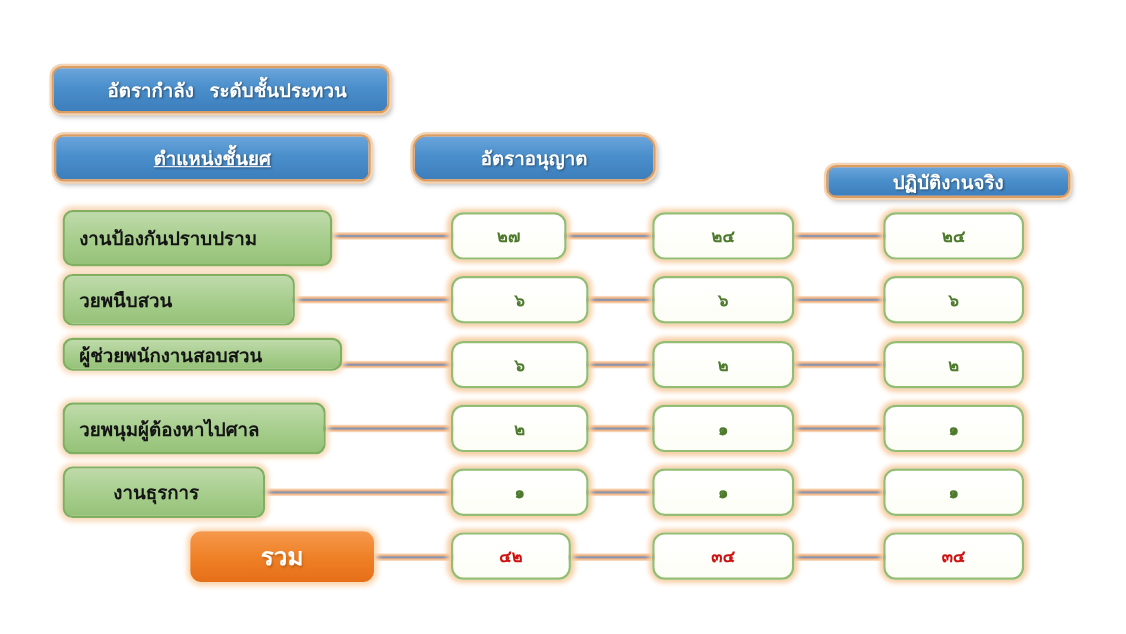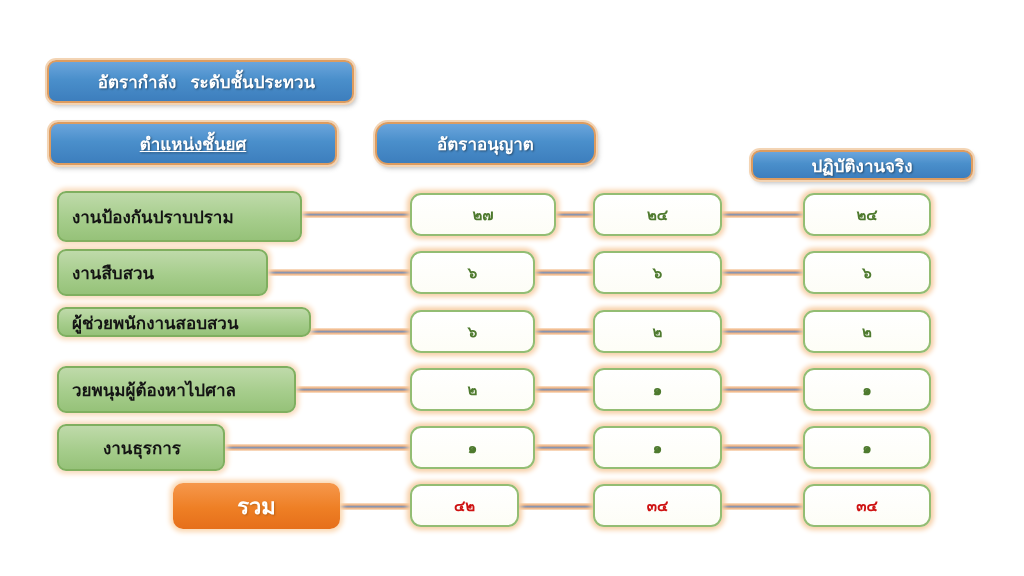--- a/index.html
+++ b/index.html
@@ -80,40 +80,40 @@
   <div class="line" style="left:221px; top:444px; width:594px;"></div>
   <div class="line" style="left:336px; top:503px; width:479px;"></div>
 
   <div class="box blue title-box" style="left:47px; top:60px; width:307px; height:43px;padding-left:12px;">อัตรากำลัง   ระดับชั้นประทวน</div>
 
   <div class="box blue" style="left:49px; top:122px; width:288px; height:43px;text-decoration:underline;">ตำแหน่งชั้นยศ</div>
   <div class="box blue" style="left:375px; top:122px; width:221px; height:43px;border-radius:13px;">อัตราอนุญาต</div>
   <div class="box blue" style="left:751px; top:122px; width:222px; height:30px;margin-top:28px;">ปฏิบัติงานจริง</div>
 
   <div class="box green" style="left:57px; top:191px; width:245px; height:51px;">งานป้องกันปราบปราม</div>
-  <div class="box value" style="left:410px; top:193px; width:146px; height:43px;">๒๗</div>
+  <div class="box value" style="left:410px; top:193px; width:105px; height:43px;">๒๗</div>
   <div class="box value" style="left:593px; top:193px; width:129px; height:43px;">๒๔</div>
   <div class="box value" style="left:803px; top:193px; width:128px; height:43px;">๒๔</div>
 
-  <div class="box green" style="left:57px; top:249px; width:211px; height:47px;">งานสืบสวน</div>
+  <div class="box green" style="left:57px; top:249px; width:211px; height:47px;">วยพนืบสวน</div>
   <div class="box value" style="left:410px; top:251px; width:125px; height:43px;">๖</div>
   <div class="box value" style="left:593px; top:251px; width:129px; height:43px;">๖</div>
   <div class="box value" style="left:803px; top:251px; width:128px; height:43px;">๖</div>
 
   <div class="box green" style="left:57px; top:307px; width:254px; height:30px;">ผู้ช่วยพนักงานสอบสวน</div>
   <div class="box value" style="left:410px; top:310px; width:125px; height:43px;">๖</div>
   <div class="box value" style="left:593px; top:310px; width:129px; height:43px;">๒</div>
   <div class="box value" style="left:803px; top:310px; width:128px; height:43px;">๒</div>
 
   <div class="box green" style="left:57px; top:366px; width:239px; height:47px;">วยพนุมผู้ต้องหาไปศาล</div>
   <div class="box value" style="left:410px; top:368px; width:125px; height:43px;">๒</div>
   <div class="box value" style="left:593px; top:368px; width:129px; height:43px;">๑</div>
   <div class="box value" style="left:803px; top:368px; width:128px; height:43px;">๑</div>
 
-  <div class="box green" style="left:57px; top:424px; width:168px; height:47px;padding-left:44px;">งานธุรการ</div>
+  <div class="box green" style="left:57px; top:424px; width:184px; height:47px;padding-left:44px;">งานธุรการ</div>
   <div class="box value" style="left:410px; top:426px; width:125px; height:43px;">๑</div>
   <div class="box value" style="left:593px; top:426px; width:129px; height:43px;">๑</div>
   <div class="box value" style="left:803px; top:426px; width:128px; height:43px;">๑</div>
 
   <div class="box orange" style="left:173px; top:483px; width:167px; height:46px;">รวม</div>
   <div class="box value red" style="left:410px; top:484px; width:109px; height:43px;">๔๒</div>
   <div class="box value red" style="left:593px; top:484px; width:129px; height:43px;">๓๔</div>
   <div class="box value red" style="left:803px; top:484px; width:128px; height:43px;">๓๔</div>
 
 </div>

